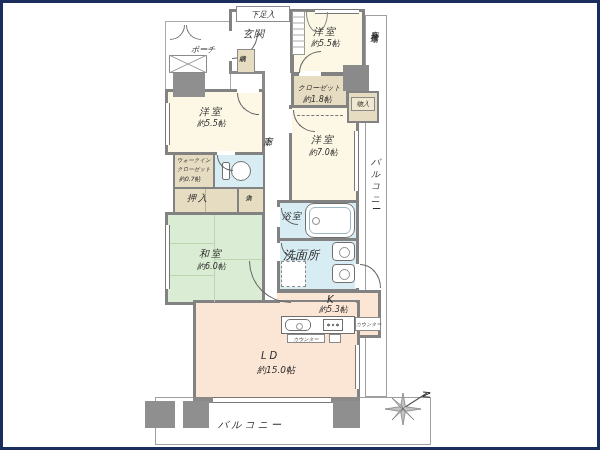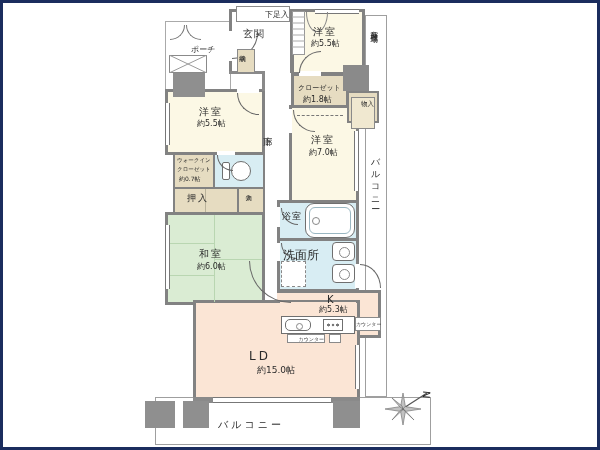--- a/index.html
+++ b/index.html
@@ -1,21 +1,21 @@
 <!DOCTYPE html>
 <html><head>
 <meta charset="utf-8">
 <style>
   html,body{margin:0;padding:0;background:#fff;font-family:"DejaVu Sans",sans-serif;}
   #canvas{position:relative;width:600px;height:450px;background:#fff;border:3px solid #1b2d5e;box-sizing:border-box;overflow:hidden;}
   .abs{position:absolute;}
   .room{position:absolute;box-sizing:border-box;border:3px solid #828282;}
   .wall{position:absolute;background:#8a8a8a;z-index:4;}
   .thin{position:absolute;box-sizing:border-box;border:1px solid #9f9f9f;background:#fff;z-index:0;}
-  .lbl{position:absolute;color:#2a2a2a;text-align:right;line-height:1.3;white-space:nowrap;z-index:7;}
+  .lbl{position:absolute;color:#2a2a2a;text-align:center;line-height:1.3;white-space:nowrap;z-index:7;font-style:italic;}
   .vert{writing-mode:vertical-rl;text-orientation:upright;}
   .fix{position:absolute;background:#fff;box-sizing:border-box;border:1px solid #6f6f6f;z-index:5;}
   .arc{position:absolute;box-sizing:border-box;z-index:6;}
   .gap{position:absolute;background:#fff;z-index:5;}
   .win{position:absolute;background:#fff;border-top:1px solid #777;border-bottom:1px solid #777;box-sizing:border-box;z-index:5;}
   .winv{position:absolute;background:#fff;border-left:1px solid #777;border-right:1px solid #777;box-sizing:border-box;z-index:5;}
   .tat{position:absolute;background:#b9d6b1;z-index:2;}
   .smbox{position:absolute;box-sizing:border-box;border:1px solid #8a8a8a;background:#fff;z-index:7;text-align:center;}
 </style>
 </head>
@@ -71,21 +71,21 @@
 
   <div class="gap" style="left:296px;top:68px;width:22px;height:5px;"></div>
   <div class="arc" style="left:296px;top:48px;width:22px;height:22px;border-top:1px solid #666;border-left:1px solid #666;border-radius:100% 0 0 0;"></div>
 
   <div class="room" style="left:288px;top:70px;width:58px;height:48px;background:#e6dcc1;"></div>
   <div class="lbl" style="left:295px;top:81px;font-size:7px;">クローゼット</div>
   <div class="lbl" style="left:300px;top:92px;font-size:8px;">約1.8帖</div>
   <div class="abs" style="left:294px;top:112px;width:46px;height:0;border-top:1px dashed #777;z-index:5;"></div>
 
   <div class="room" style="left:344px;top:88px;width:32px;height:32px;background:#e6dcc1;border-width:2px;z-index:3;"></div>
-  <div class="smbox" style="left:348px;top:94px;width:24px;height:32px;background:#f0e8d0;">
+  <div class="smbox" style="left:348px;top:94px;width:24px;height:14px;background:#f0e8d0;">
     <div class="lbl" style="position:static;font-size:6.5px;line-height:13px;">物入</div>
   </div>
   <div class="wall" style="left:340px;top:62px;width:26px;height:26px;"></div>
 
   <div class="room" style="left:162px;top:86px;width:100px;height:66px;background:#fcf8e5;"></div>
   <div class="lbl" style="left:196px;top:102px;font-size:10px;letter-spacing:2px;">洋室</div>
   <div class="lbl" style="left:194px;top:116px;font-size:8px;">約5.5帖</div>
   <div class="winv" style="left:162px;top:100px;width:5px;height:42px;"></div>
   <div class="gap" style="left:234px;top:85px;width:22px;height:5px;"></div>
   <div class="arc" style="left:234px;top:90px;width:22px;height:22px;border-left:1px solid #666;border-bottom:1px solid #666;border-radius:0 0 0 100%;"></div>
@@ -148,21 +148,21 @@
 
   <div class="gap" style="left:352px;top:261px;width:6px;height:24px;"></div>
   <div class="arc" style="left:357px;top:261px;width:21px;height:24px;border-top:1px solid #666;border-right:1px solid #666;border-radius:0 100% 0 0;"></div>
 
   <div class="room" style="left:274px;top:287px;width:104px;height:48px;background:#fbe5d5;border-left:none;"></div>
   <div class="lbl" style="left:324px;top:290px;font-size:10px;letter-spacing:1px;">K</div>
   <div class="lbl" style="left:316px;top:302px;font-size:8px;">約5.3帖</div>
 
   <div class="room" style="left:190px;top:297px;width:167px;height:102px;background:#fbe5d5;"></div>
   <div class="abs" style="left:277px;top:299px;width:76px;height:36px;background:#fbe5d5;z-index:3;"></div>
-  <div class="lbl" style="left:246px;top:346px;font-size:12px;letter-spacing:3px;">LD</div>
+  <div class="lbl" style="left:258px;top:346px;font-size:10px;letter-spacing:3px;">LD</div>
   <div class="lbl" style="left:254px;top:362px;font-size:9px;">約15.0帖</div>
   <div class="winv" style="left:352px;top:342px;width:5px;height:44px;"></div>
 
   <div class="arc" style="left:246px;top:258px;width:42px;height:42px;border-left:1px solid #666;border-bottom:1px solid #666;border-radius:0 0 0 100%;"></div>
 
   <div class="fix" style="left:278px;top:313px;width:74px;height:18px;z-index:6;"></div>
   <div class="fix" style="left:282px;top:316px;width:26px;height:12px;border-radius:5px;z-index:7;">
     <div class="abs" style="left:10px;top:3px;width:5px;height:5px;border:1px solid #888;border-radius:50%;"></div>
   </div>
   <div class="fix" style="left:320px;top:316px;width:20px;height:12px;z-index:7;background-image:radial-gradient(circle 1.5px at 25% 50%,#777 1.4px,transparent 1.6px),radial-gradient(circle 1.5px at 50% 50%,#777 1.4px,transparent 1.6px),radial-gradient(circle 1.5px at 75% 50%,#777 1.4px,transparent 1.6px);"></div>

